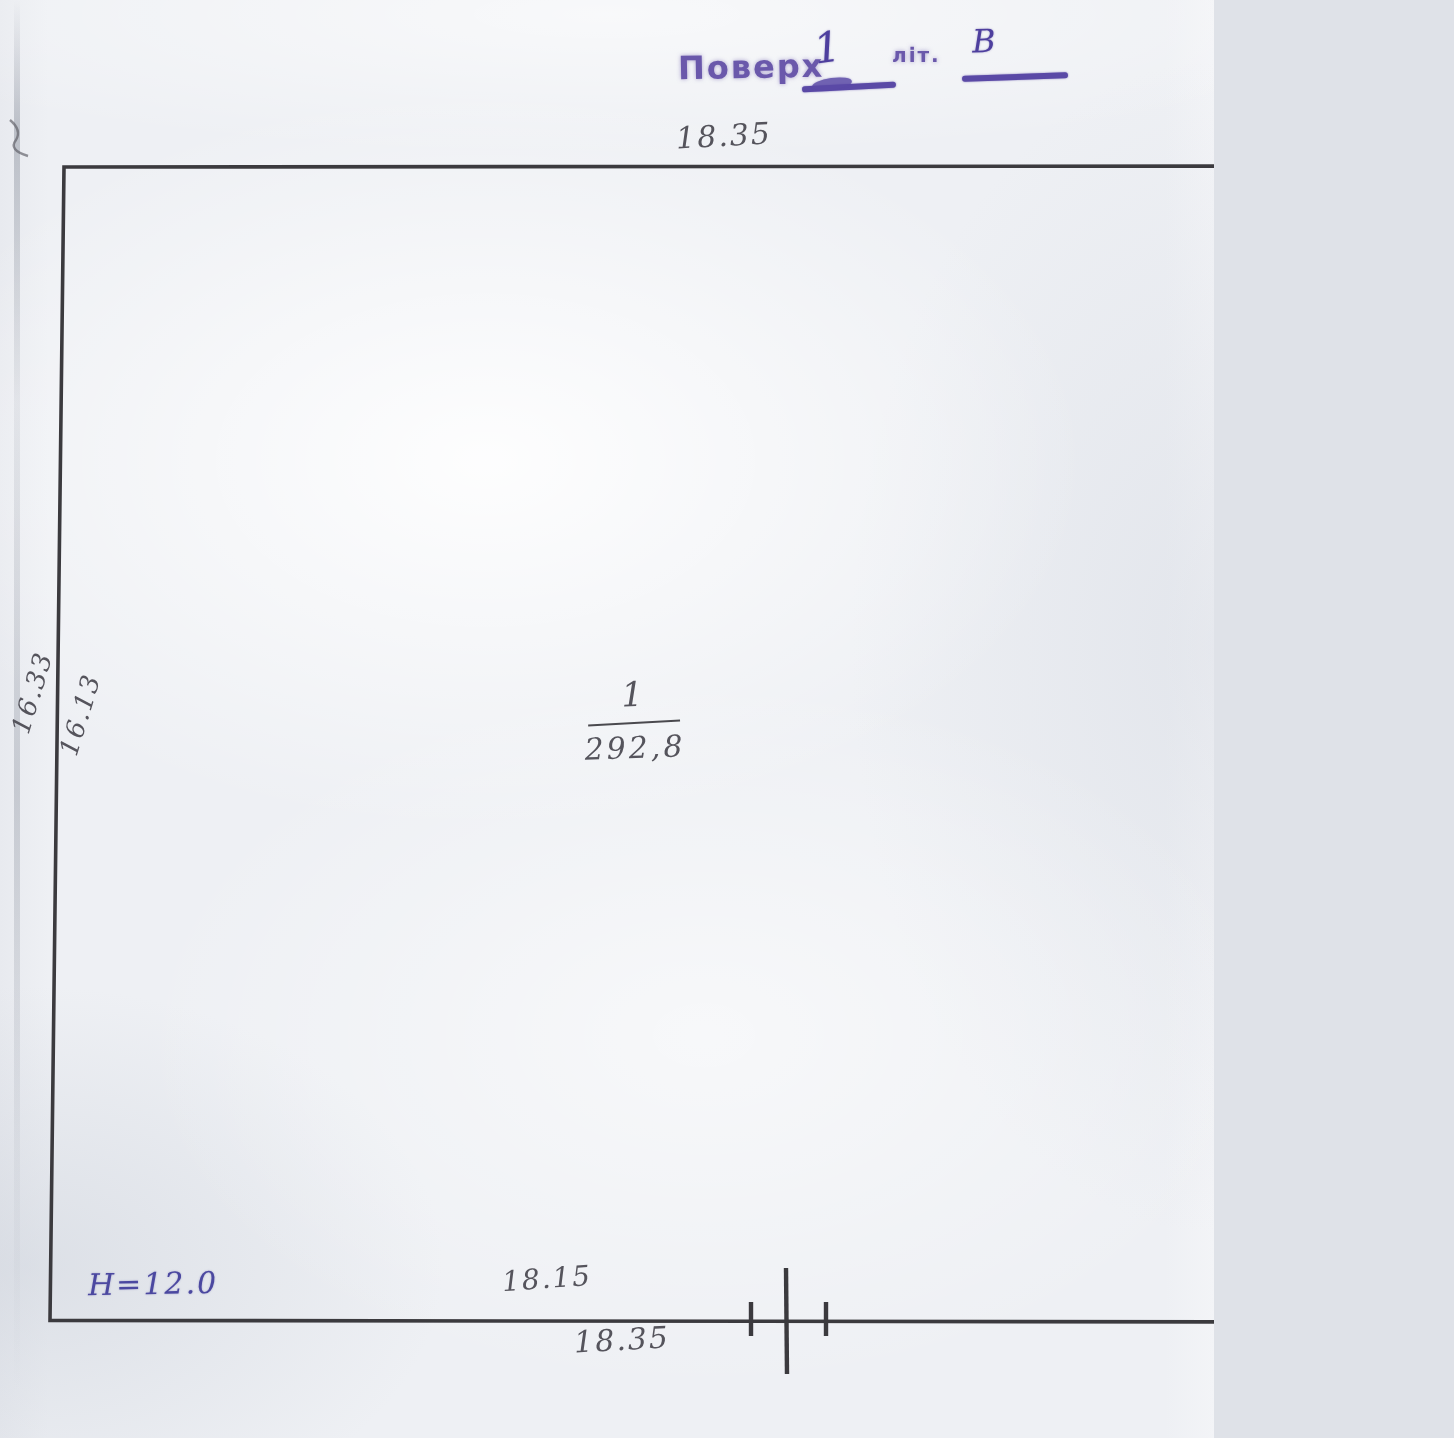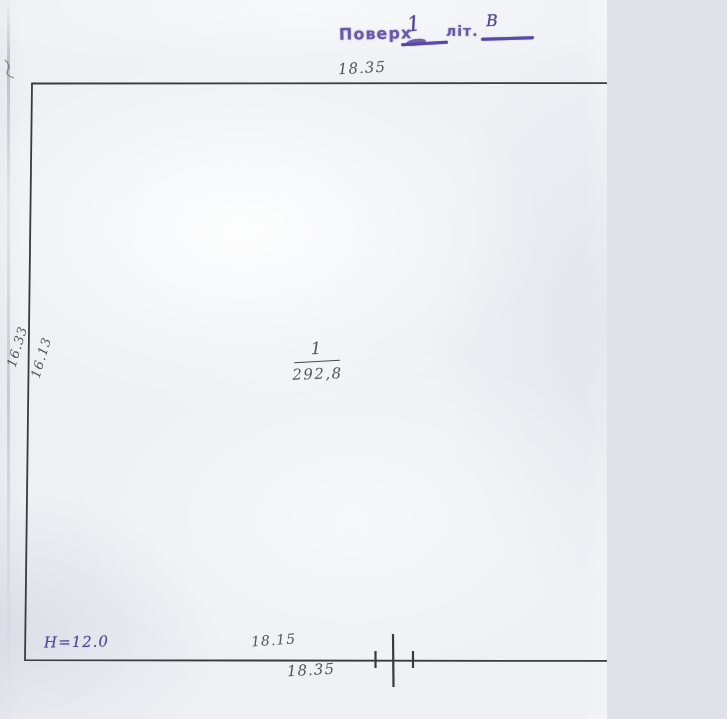--- a/index.html
+++ b/index.html
@@ -22,21 +22,21 @@
       rgba(140,146,158,0.12) 28%, rgba(140,146,158,0.38) 55%,
       rgba(140,146,158,0.1) 80%, rgba(140,146,158,0) 97%);
   }
   .plan-svg{position:absolute;left:0;top:0;}
   
   .stamp-word{
     position:absolute;font-family:"DejaVu Sans",sans-serif;font-weight:bold;
     color:#6a58ab;text-shadow:0 0 2px rgba(106,88,171,0.55);letter-spacing:1px;
   }
   .stamp-prefix{left:339px;top:24px;font-size:16px;transform:rotate(-1deg);}
-  .stamp-lit{left:446px;top:23px;font-size:14px;}
+  .stamp-lit{left:446px;top:23px;font-size:10px;}
   .hand-ink{position:absolute;color:#4e3f9e;font-style:italic;
     text-shadow:0 0 1px rgba(78,63,158,0.5);}
   .floor-val{left:407px;top:12px;font-size:21px;transform:rotate(-8deg);}
   .liter-val{left:486px;top:11px;font-size:16px;transform:rotate(-2deg);}
   .uline{position:absolute;background:#5a49a6;border-radius:2px;box-shadow:0 0 1px rgba(90,73,166,0.7);}
   .uline1{left:401px;top:42px;width:47px;height:3px;transform:rotate(-3deg);}
   .uline1-smudge{left:406px;top:39px;width:20px;height:6px;border-radius:50%;
     transform:rotate(-8deg);opacity:0.85;}
   .uline2{left:481px;top:37px;width:53px;height:2.5px;transform:rotate(-2deg);}
   

